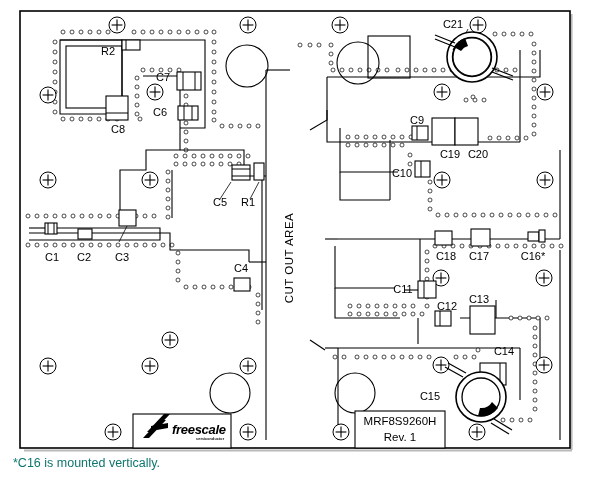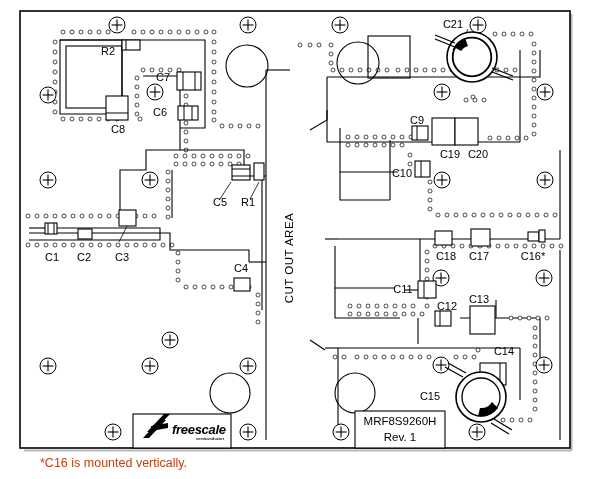--- a/index.html
+++ b/index.html
@@ -1,20 +1,20 @@
 <!DOCTYPE html>
 <html><head>
 <meta charset="utf-8">
 <style>
   html,body{margin:0;padding:0;background:#ffffff;}
   body{width:602px;height:479px;overflow:hidden;font-family:"Liberation Sans",sans-serif;}
   #root{position:relative;width:602px;height:479px;background:#fff;}
   svg.board{position:absolute;left:0;top:0;width:602px;height:479px;}
   .lbl{font-family:"Liberation Sans",sans-serif;font-size:11px;fill:#000;}
-  .note{position:absolute;left:40px;top:456px;font-size:12.5px;color:#c2410c;
+  .note{position:absolute;left:13px;top:456px;font-size:12.5px;color:#0f766e;
         font-family:"Liberation Sans",sans-serif;white-space:nowrap;}
   .cutout{font-family:"Liberation Sans",sans-serif;font-size:11.5px;fill:#000;letter-spacing:.5px;}
   .pn{font-family:"Liberation Sans",sans-serif;font-size:11.5px;fill:#000;}
   .logotext{font-family:"Liberation Sans",sans-serif;font-style:italic;font-weight:bold;
             font-size:13px;fill:#000;letter-spacing:-0.3px;}
   .logosub{font-family:"Liberation Sans",sans-serif;font-weight:bold;font-size:3.6px;fill:#000;letter-spacing:.2px;}
   .trace{fill:none;stroke:#000;stroke-width:1.1;}
   .outline{fill:none;stroke:#000;stroke-width:1.6;}
   .pad{fill:#fff;stroke:#000;stroke-width:1.1;}
   .hole{fill:#fff;stroke:#000;stroke-width:1;}

